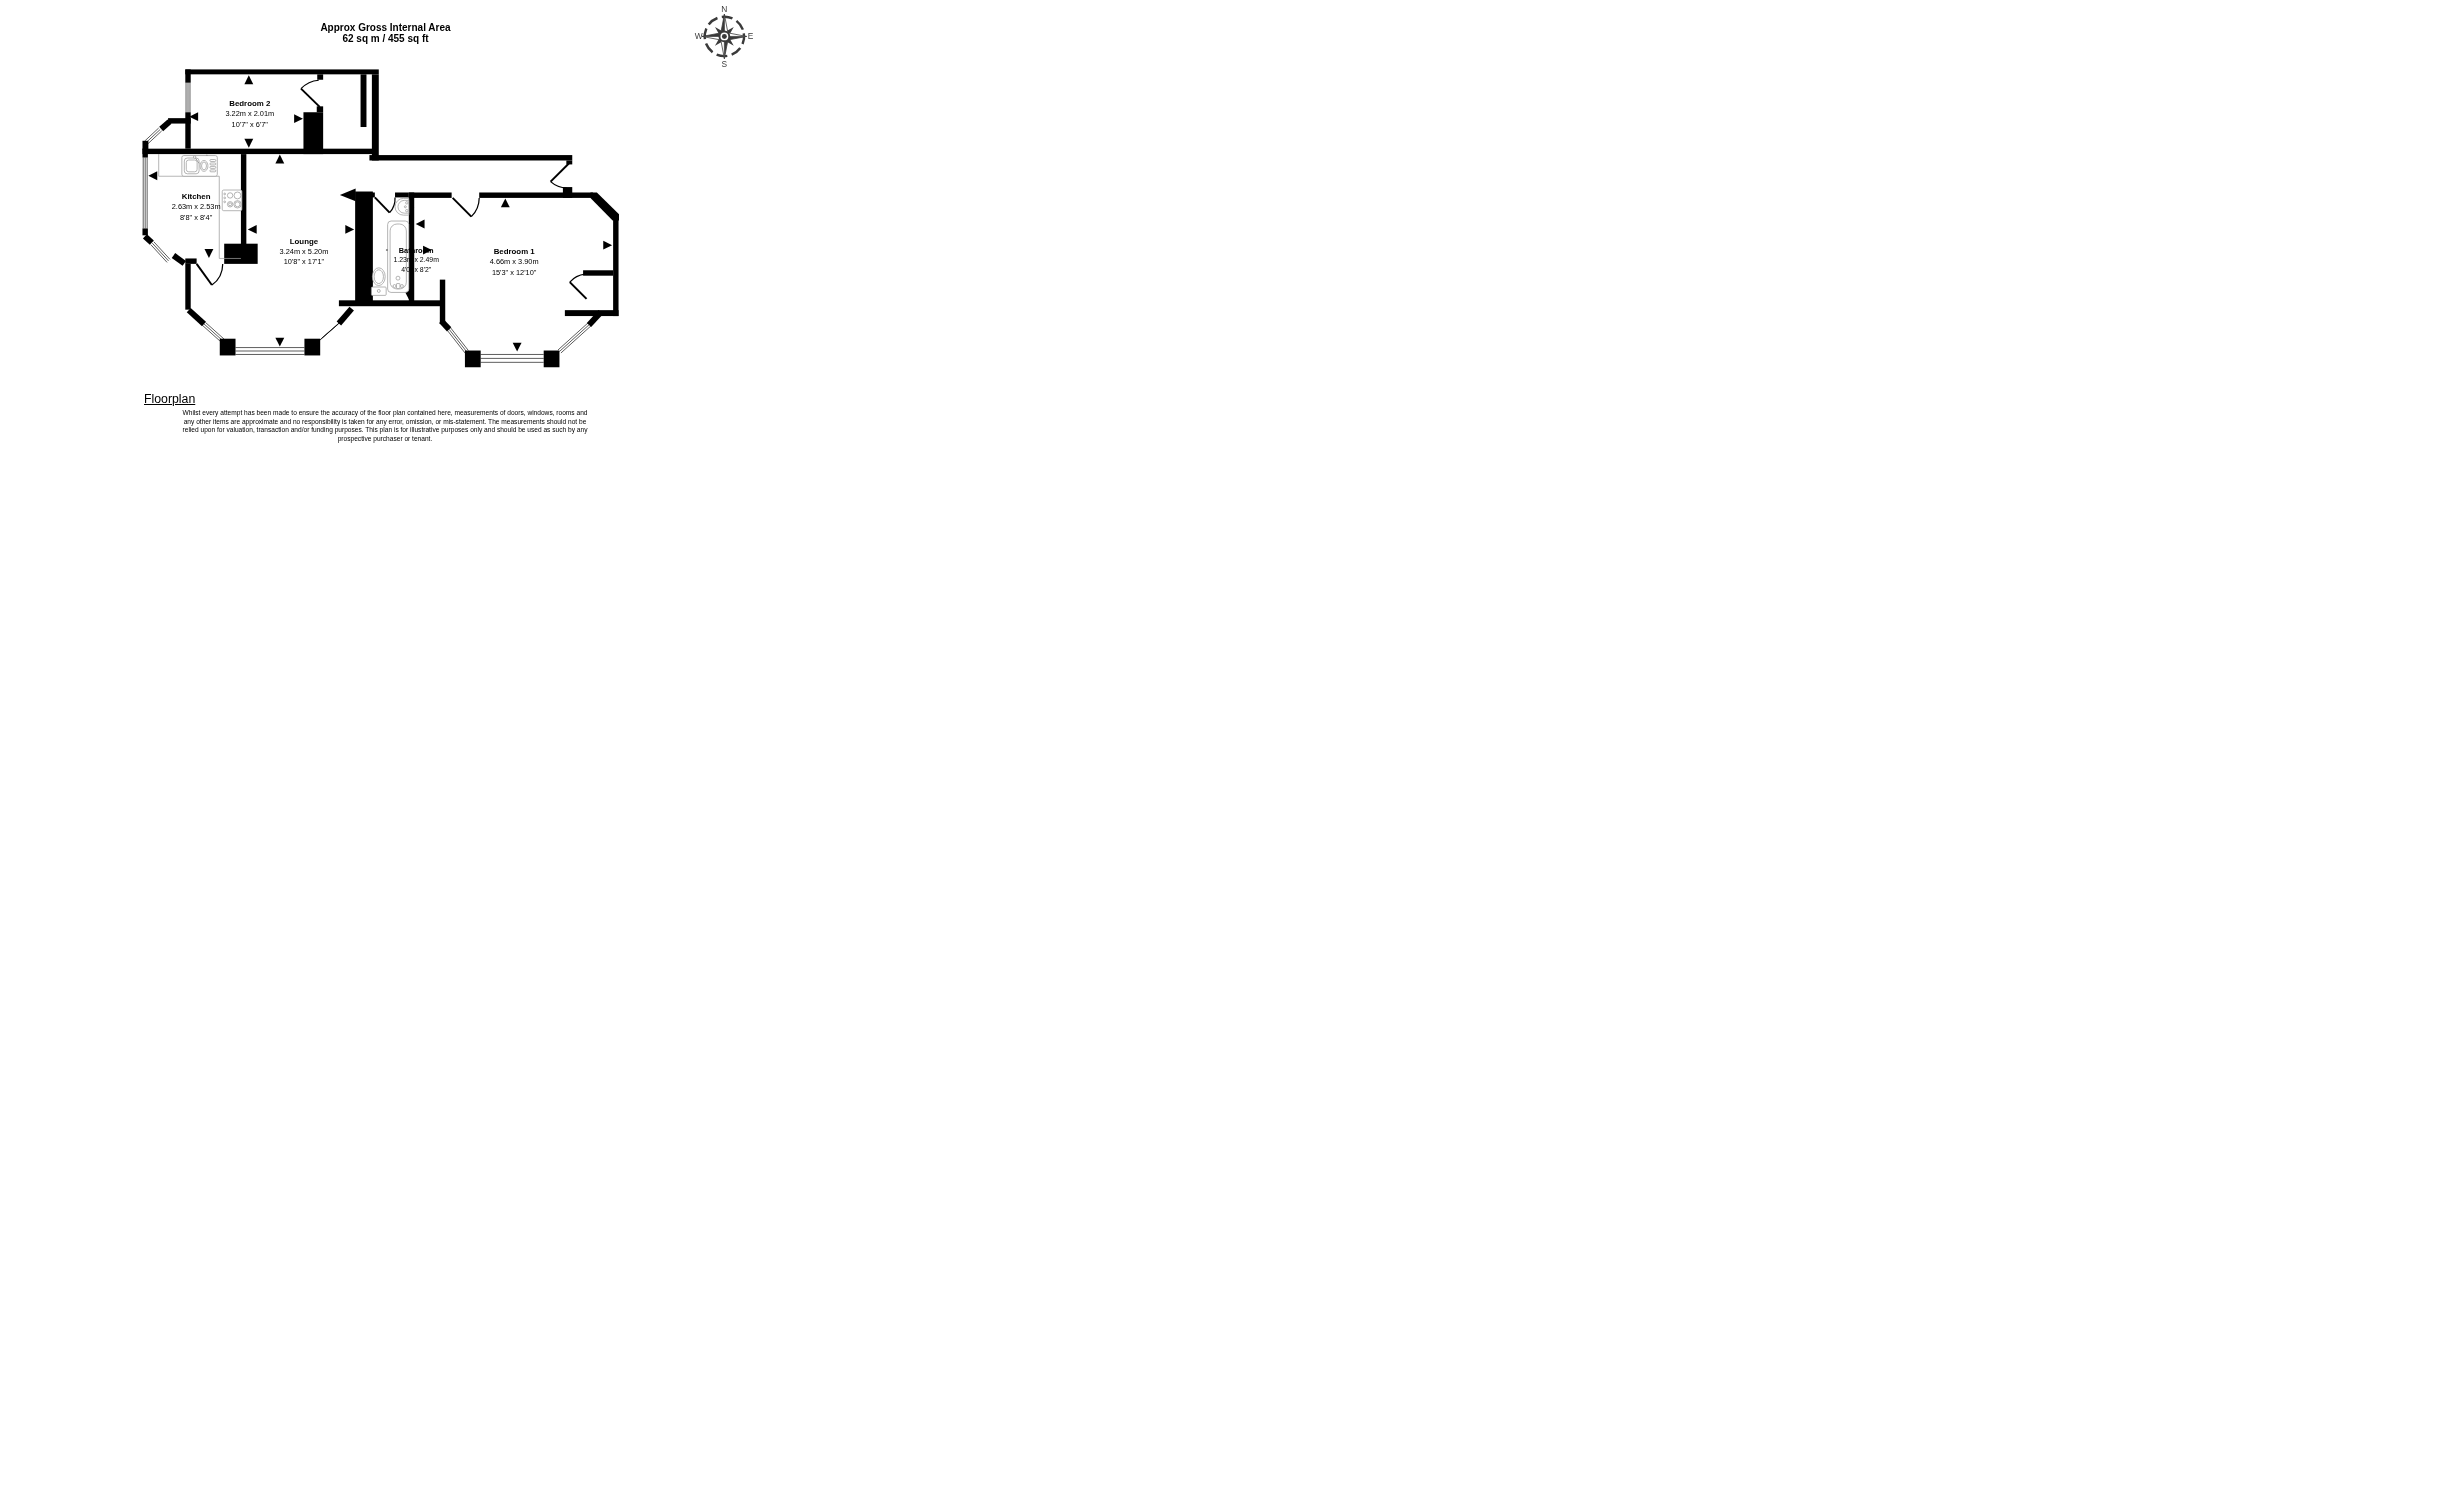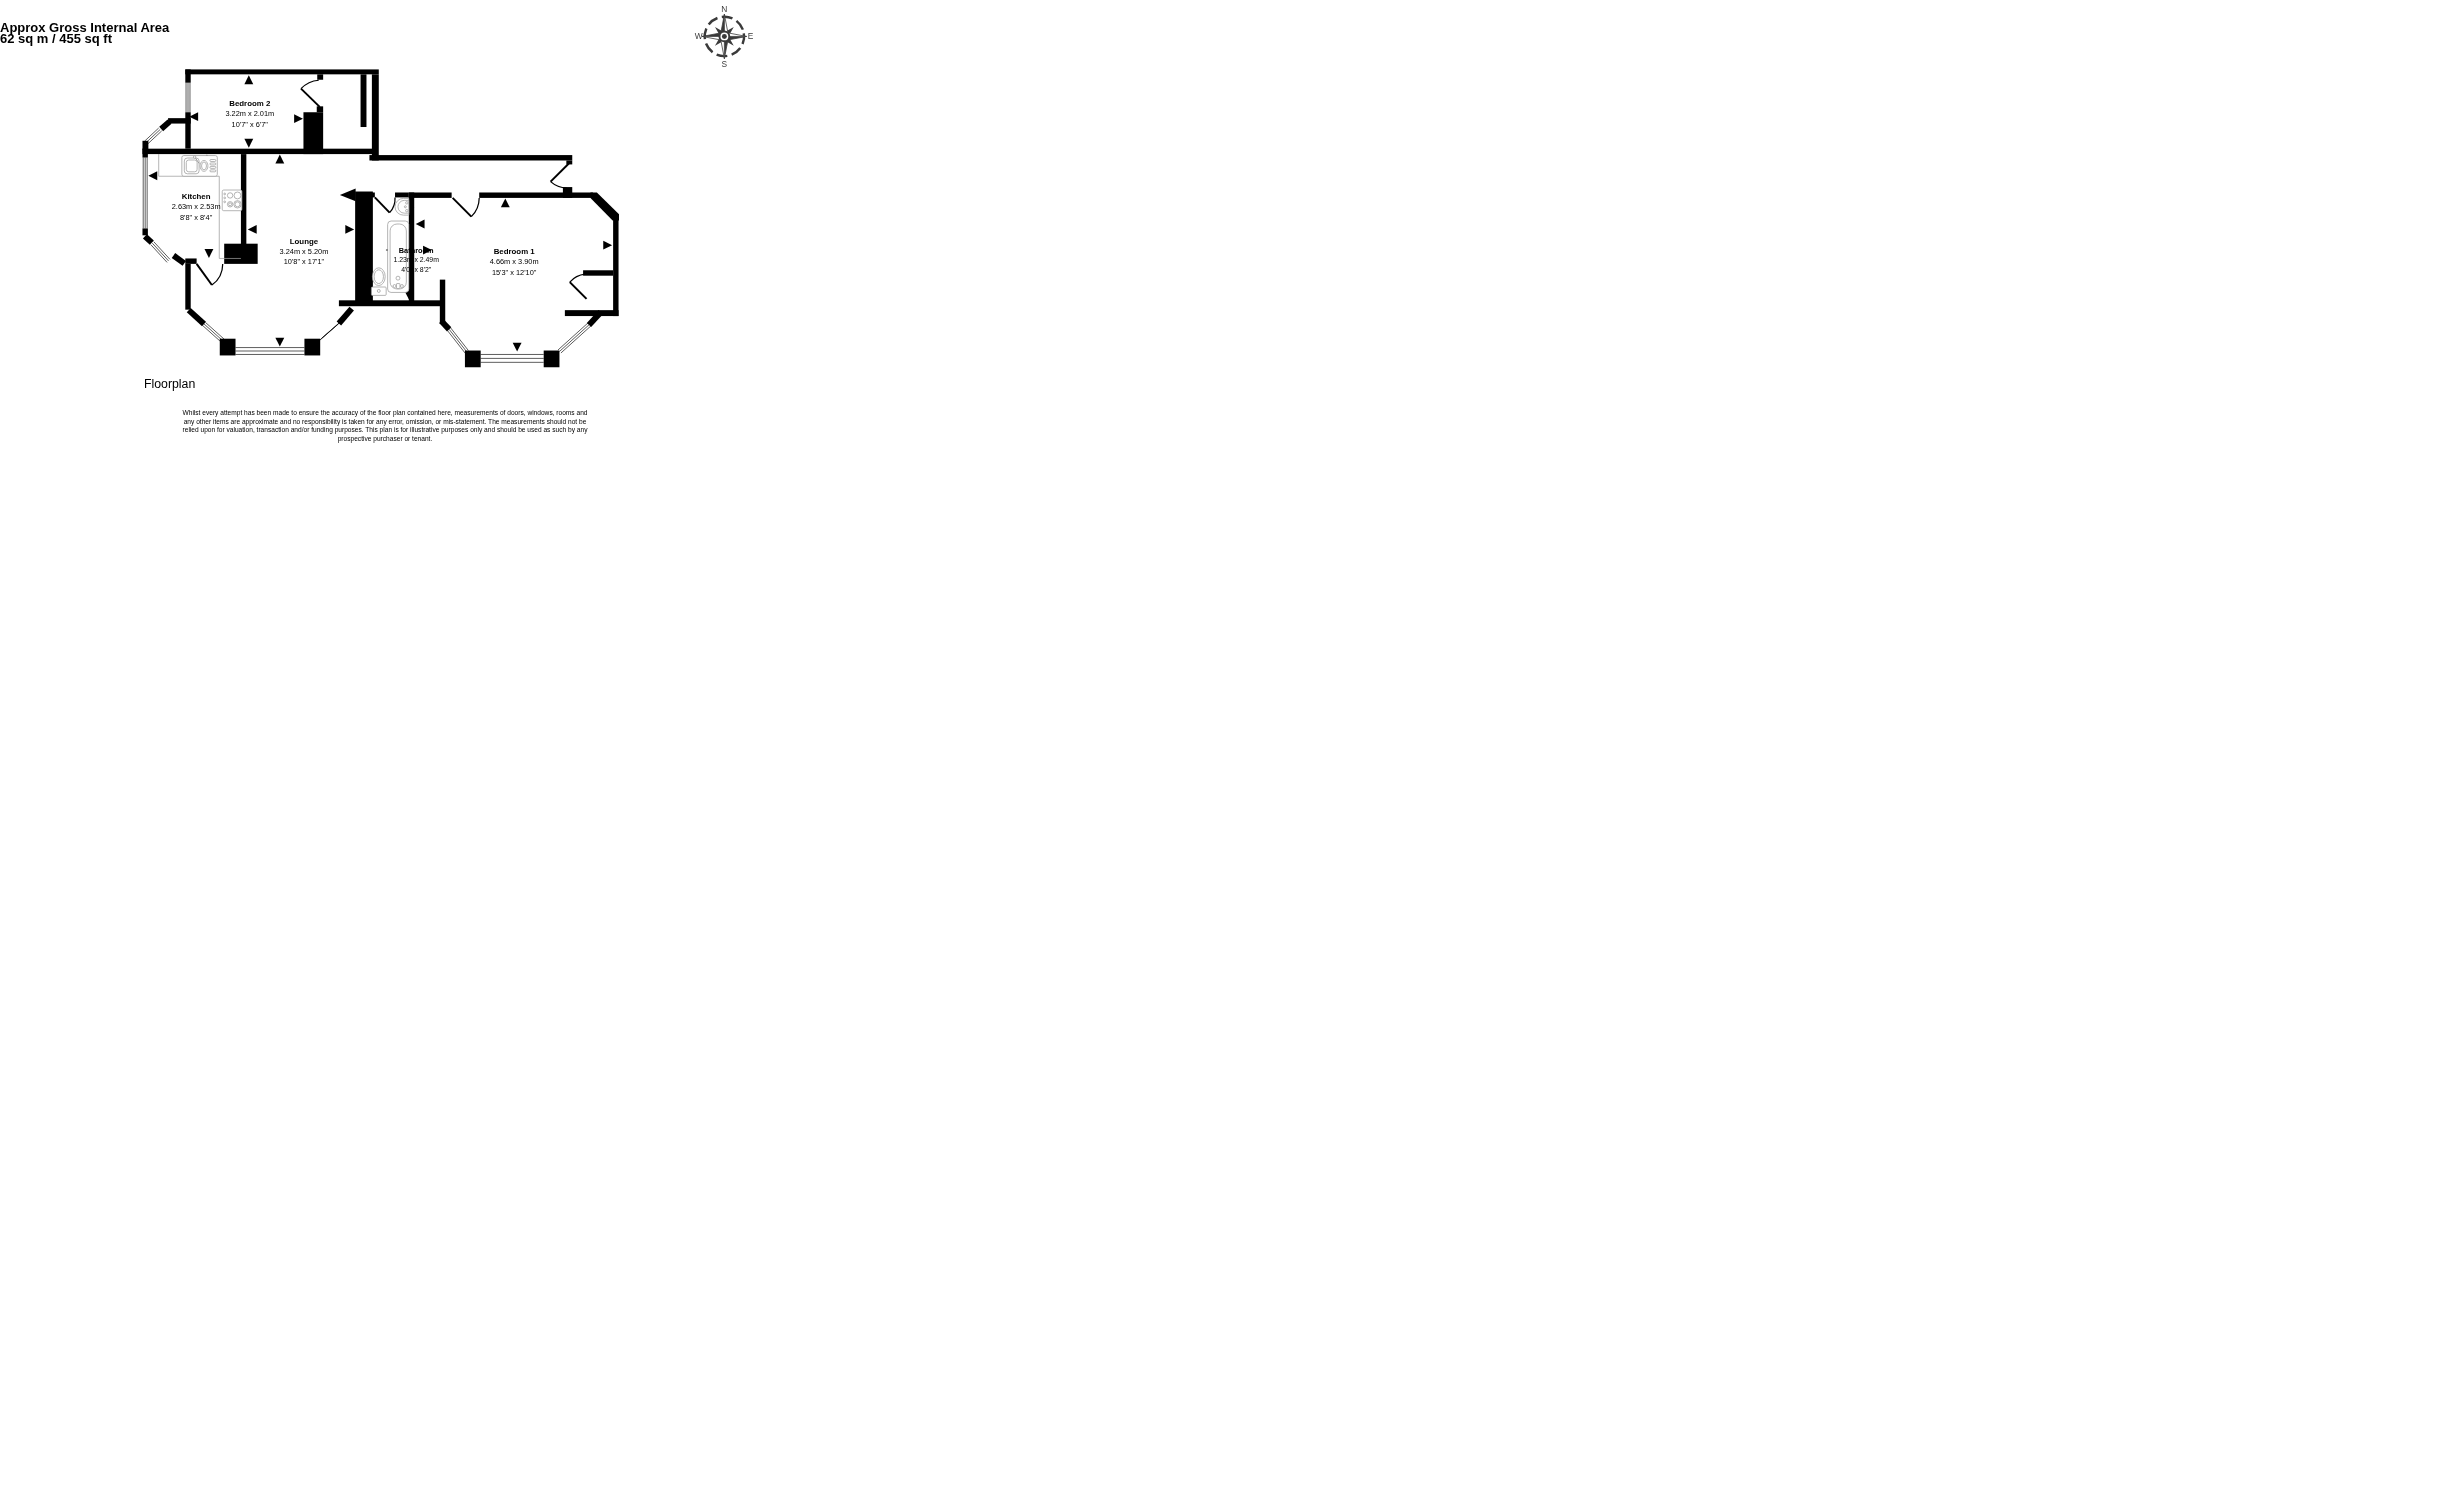--- a/index.html
+++ b/index.html
@@ -1,21 +1,21 @@
 <!DOCTYPE html>
 <html style="font-size:7.9px"><head>
 <meta charset="utf-8">
 <style>
   html,body{margin:0;padding:0;background:#fff;}
   #page{position:relative;width:761px;height:448px;background:#fff;overflow:hidden;
         font-family:"Liberation Sans", sans-serif;color:#000;}
-  #title{position:absolute;left:0;top:21.7px;width:771px;text-align:left;
-         font-size:13px;font-weight:bold;line-height:11.3px;}
+  #title{position:absolute;left:0;top:21.7px;width:771px;text-align:center;
+         font-size:10px;font-weight:bold;line-height:11.3px;}
   #plan-svg{position:absolute;left:0;top:0;}
-  #floorplan-label{position:absolute;left:144px;top:377px;font-size:12.3px;font-weight:400;}
+  #floorplan-label{position:absolute;left:144px;top:392px;font-size:12.3px;font-weight:400;text-decoration:underline;}
   #disclaimer{position:absolute;left:139px;top:409px;width:492px;text-align:center;
               font-size:6.6px;line-height:8.6px;}
   svg text{font-family:"Liberation Sans", sans-serif;}
   .room-name{font-size:16px;font-weight:bold;}
   .room-dim{font-size:15px;}
   .room-name-sm{font-size:15px;font-weight:bold;}
   .room-dim-sm{font-size:14px;}
   .compass-letter{font-size:17px;fill:#3a3a3a;}
 </style>
 </head>

